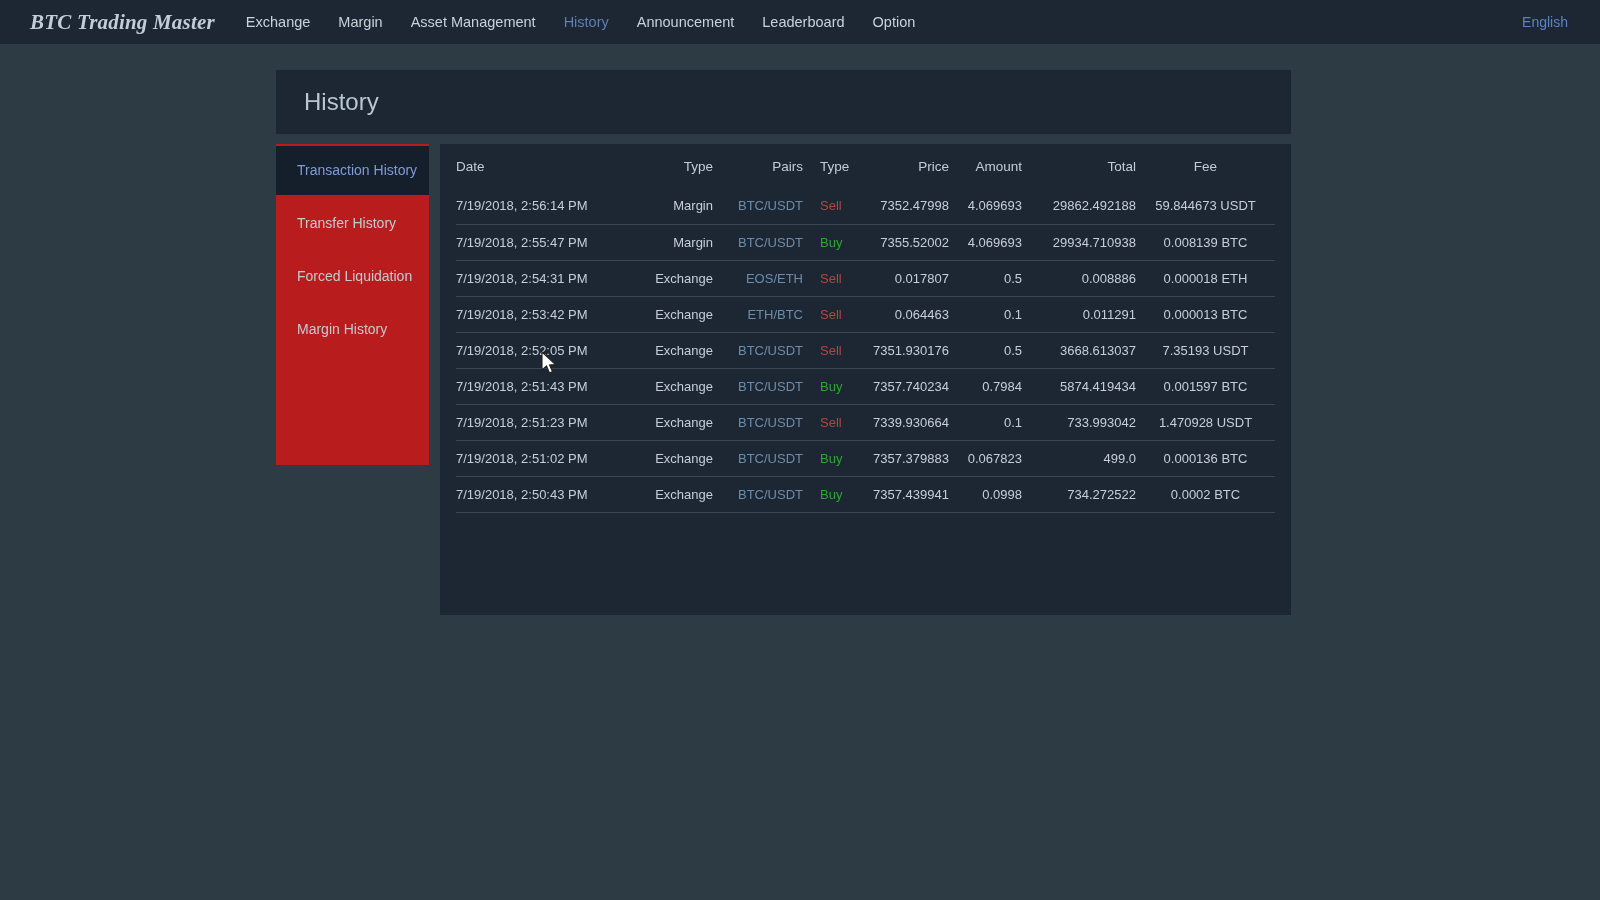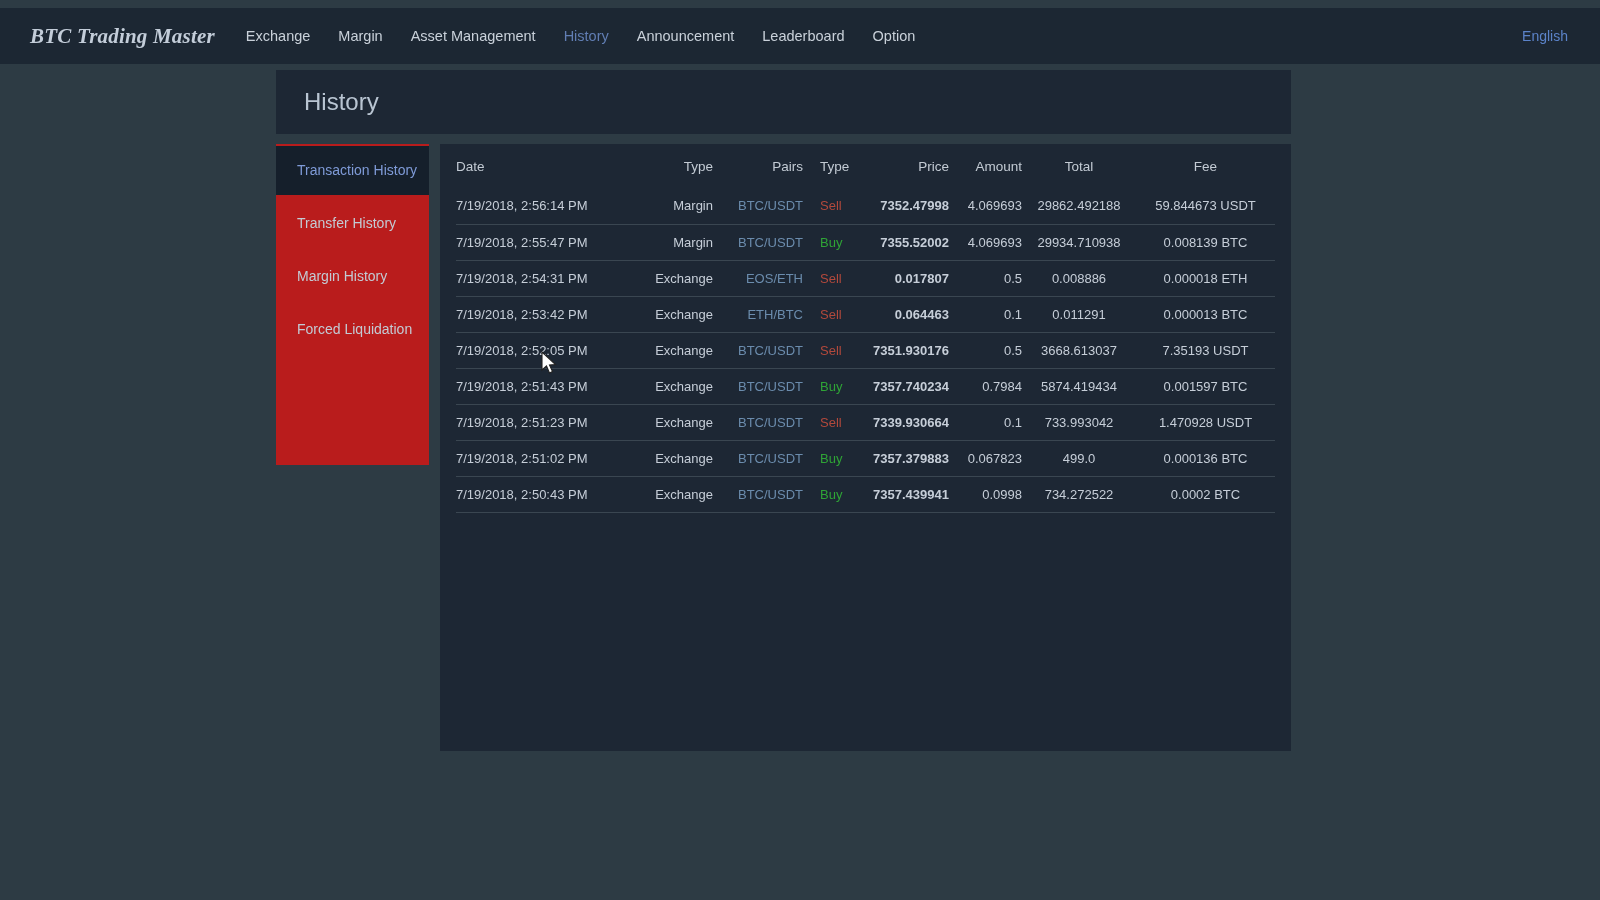--- a/index.html
+++ b/index.html
@@ -6,26 +6,25 @@
   html, body { width: 1600px; height: 900px; overflow: hidden; }
   body {
     font-family: "Liberation Sans", sans-serif;
     background: #2d3b44;
     color: #c6ced8;
     position: relative;
   }
 
   
   .topnav {
-    height: 56px;
+    height: 44px;
     background: #1c2733;
     display: flex;
     align-items: center;
     padding: 0 32px 0 30px;
-    margin-top: 8px;
   }
   .brand {
     font-family: "Liberation Serif", serif;
     font-style: italic;
     font-weight: bold;
     font-size: 21px;
     color: #c3cdd9;
     letter-spacing: 0.2px;
     white-space: nowrap;
     cursor: pointer;
@@ -78,21 +77,21 @@
   }
   .side-item.active {
     background: #151f2b;
     color: #7f9bd8;
   }
 
   
   .table-card {
     position: absolute;
     left: 440px; top: 144px;
-    width: 851px; height: 607px;
+    width: 851px; height: 471px;
     background: #1d2734;
     padding: 0 16px;
   }
   table.history-table {
     width: 819px;
     border-collapse: collapse;
     table-layout: fixed;
     font-size: 13px;
   }
   .history-table th {
@@ -106,23 +105,23 @@
     height: 36px;
     vertical-align: middle;
     border-bottom: 1px solid #3a4651;
     color: #c6ced8;
     white-space: nowrap;
   }
   .col-date  { text-align: left; }
   .col-type  { text-align: right; }
   .col-pairs { text-align: right; }
   .col-side  { text-align: left; padding-left: 17px; }
-  .col-price { text-align: right; font-weight: bold; }
+  .col-price { text-align: right; }
   .col-amount{ text-align: right; }
-  .col-total { text-align: center; }
+  .col-total { text-align: right; }
   .col-fee   { text-align: center; }
   td.col-pairs { color: #6b8cad; cursor: pointer; }
   td.col-side.sell { color: #b2493c; }
   td.col-side.buy  { color: #2fa436; }
 
   
   .mouse-cursor {
     position: absolute;
     left: 541px; top: 351px;
     width: 17px; height: 24px;
@@ -148,22 +147,22 @@
   <div class="lang-link">English</div>
 </div>
 
 <div class="page-header-card">
   <div class="page-title">History</div>
 </div>
 
 <div class="side-menu">
     <div class="side-item active">Transaction History</div>
     <div class="side-item">Transfer History</div>
+    <div class="side-item">Forced Liquidation</div>
     <div class="side-item">Margin History</div>
-    <div class="side-item">Forced Liquidation</div>
   </div>
 
 <div class="table-card">
   <table class="history-table">
     <colgroup>
       <col style="width:138px">
         <col style="width:119px">
         <col style="width:90px">
         <col style="width:58px">
       <col style="width:88px">

